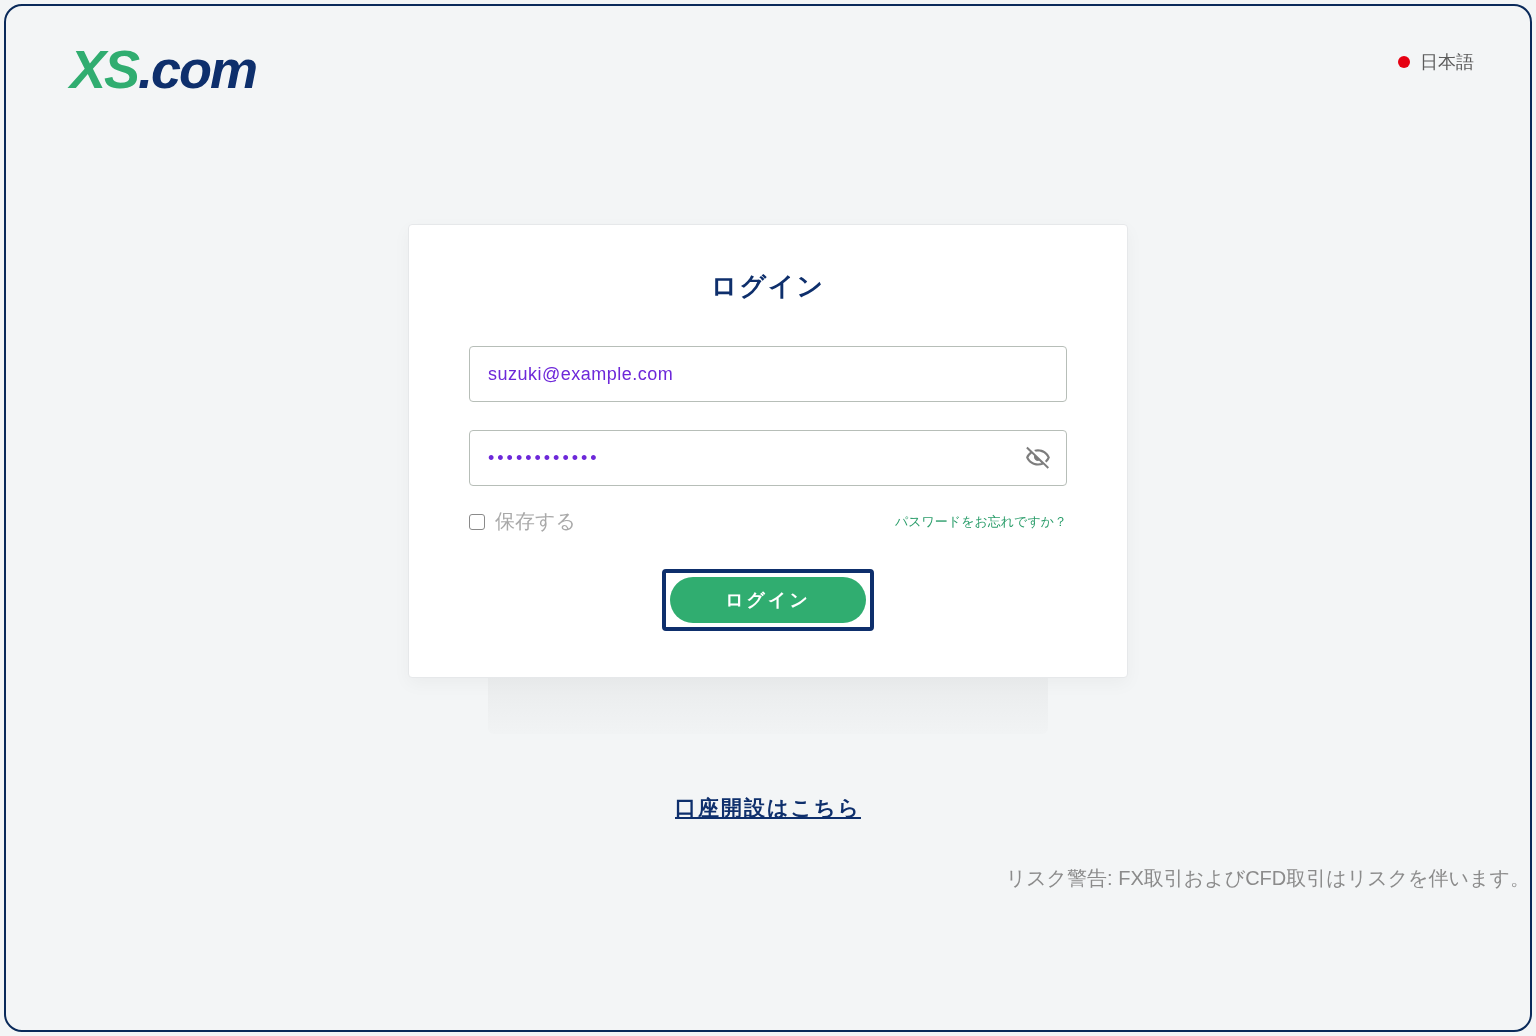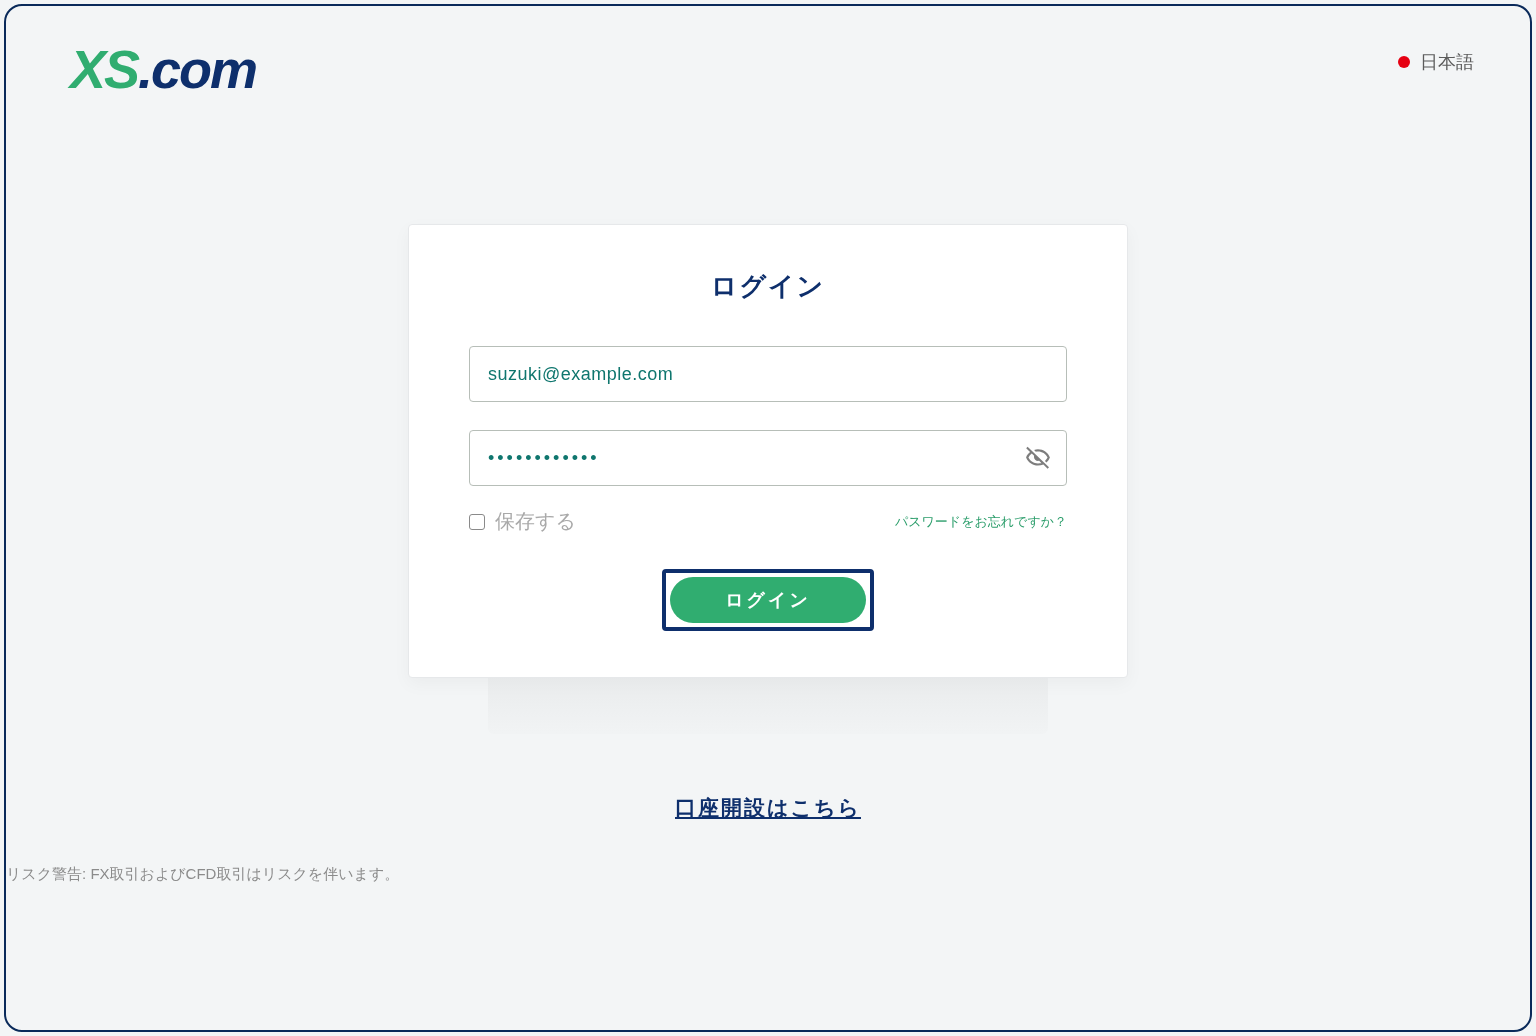--- a/index.html
+++ b/index.html
@@ -84,21 +84,21 @@
       position: relative;
       margin-bottom: 28px;
     }
     .input {
       width: 100%;
       height: 56px;
       border: 1px solid #b7beb8;
       border-radius: 4px;
       padding: 0 18px;
       font-size: 18px;
-      color: #0f766e;
+      color: #6d28d9;
       background: #fff;
       outline: none;
       letter-spacing: 0.5px;
     }
     .pw-input { letter-spacing: 3px; padding-right: 56px; }
     .eye {
       position: absolute;
       right: 16px;
       top: 50%;
       transform: translateY(-50%);
@@ -188,24 +188,24 @@
     }
     .signup a {
       color: #0e2f6c;
       font-size: 21px;
       font-weight: 700;
       text-decoration: underline;
       letter-spacing: 2px;
       cursor: pointer;
     }
     .risk {
-      text-align: left;
+      text-align: right;
       margin-top: 40px;
       color: #8b8b8b;
-      font-size: 15px;
+      font-size: 20px;
       line-height: 1.6;
     }
   </style>
 </head>
 <body>
 
 <div class="frame">
 
   <div class="header">
     <div class="logo">

